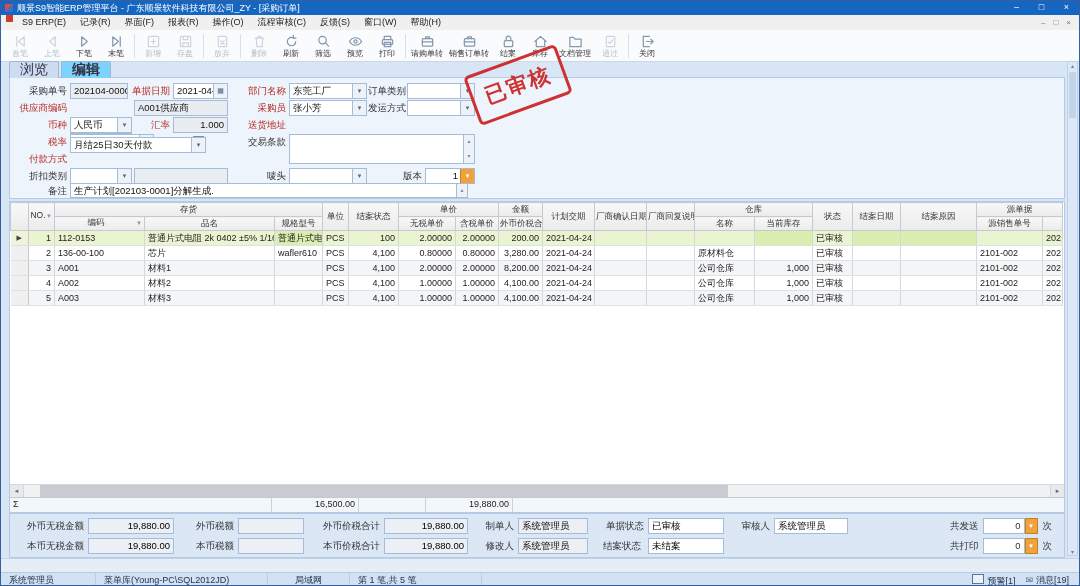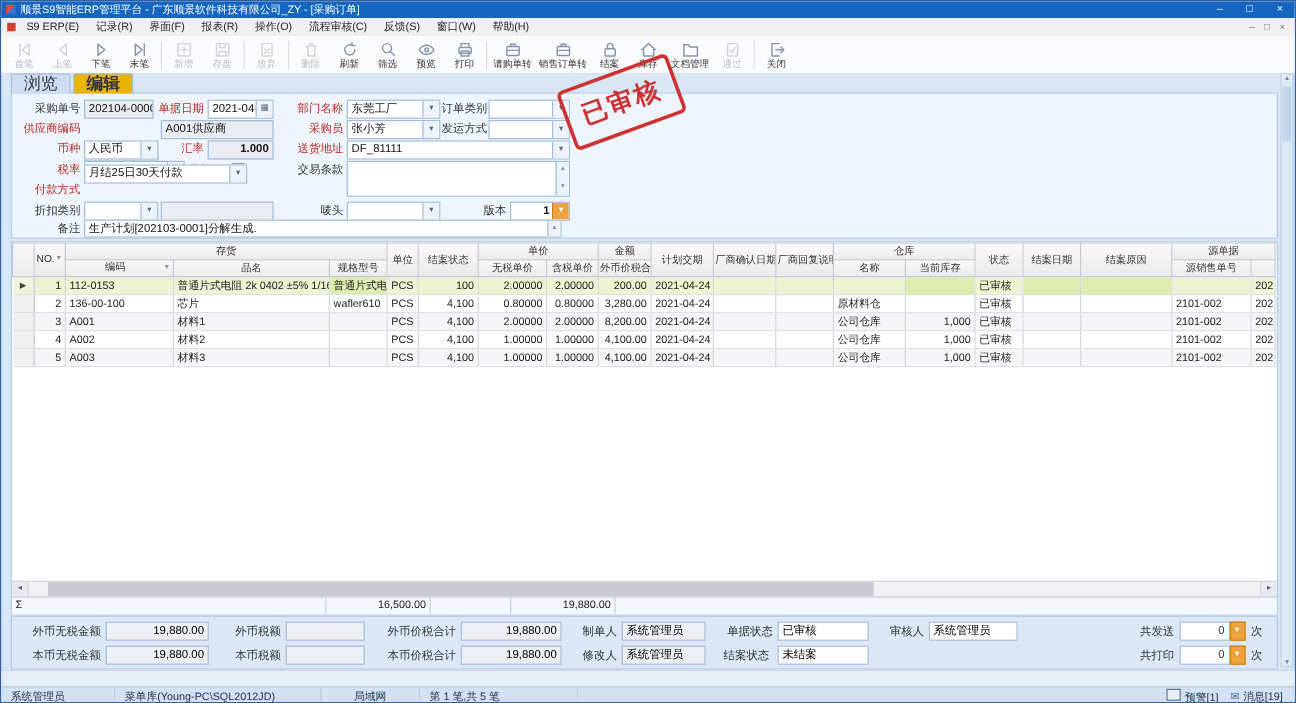--- a/index.html
+++ b/index.html
@@ -6,47 +6,47 @@
   .win{position:relative;width:1080px;height:586px;background:#d7e5f5;overflow:hidden;
        font-family:"Liberation Sans","DejaVu Sans",sans-serif;border:1px solid #35609f;box-sizing:border-box;}
   
   .titlebar{position:absolute;top:0;left:0;right:0;height:14px;background:#1466c0;color:#fff;
             display:flex;align-items:center;font-size:9px;line-height:14px;padding-left:4px;}
   .appicon{width:8px;height:8px;background:linear-gradient(135deg,#e04a3a 50%,#3a6fd0 50%);margin-right:4px;flex:none;}
   .wctrl{margin-left:auto;display:flex;height:14px;}
   .wbtn{width:25px;text-align:center;font-size:9px;line-height:13px;}
   
   .menubar{position:absolute;top:14px;left:0;right:0;height:15px;background:#f0f0f0;border-bottom:1px solid #e2e2e2;
-           display:flex;align-items:center;font-size:9px;color:#222;}
+           display:flex;align-items:flex-start;font-size:9px;color:#222;}
   .mitem{padding:0 7px;line-height:15px;}
   .micon{width:7px;height:7px;background:#d23a2e;margin:0 2px 0 5px;flex:none;}
   .childctrl{margin-left:auto;display:flex;gap:8px;padding-right:8px;color:#777;font-size:8px;line-height:15px;}
   
   .toolbar{position:absolute;top:29px;left:0;right:0;height:31px;background:#fafbfd;border-bottom:1px solid #ccd7e5;
            display:flex;align-items:center;padding-left:3px;}
   .tbtn{display:flex;flex-direction:column;align-items:center;justify-content:center;min-width:26px;
         padding:0 3px;height:30px;color:#333;font-size:8px;line-height:9px;white-space:nowrap;}
   .tbtn .ticon{height:15px;color:#8597ac;}
   .tbtn.dis{color:#b7bfca;}
   .tbtn.dis .ticon{color:#ccd4df;}
   .tsep{width:1px;height:24px;background:#d9dfe8;margin:0 2px;flex:none;}
   
   .tabstrip{position:absolute;top:60px;left:8px;height:17px;display:flex;gap:2px;z-index:2;}
   .tab{padding:0 10px;font-size:14px;line-height:15px;background:#cddcf0;border:1px solid #9db7d8;border-bottom:none;
        border-radius:2px 2px 0 0;color:#334;}
-  .tab.active{background:#eab308;font-weight:bold;}
+  .tab.active{background:#7dd3fc;font-weight:bold;}
   
   .formpanel{position:absolute;top:76px;left:8px;width:1056px;height:122px;background:#eef4fc;
              border:1px solid #b3c9e4;box-sizing:border-box;}
   .lbl{position:absolute;height:16px;line-height:16px;font-size:9.5px;color:#333;text-align:right;white-space:nowrap;}
   .red{color:#b62b24;}
   .box{position:absolute;height:16px;box-sizing:border-box;background:#fff;border:1px solid #a2bcd9;
        font-size:9.5px;line-height:13px;padding:0 3px;color:#111;overflow:hidden;white-space:nowrap;}
   .box.ro{background:#e9edf2;}
-  .box.num{text-align:right;font-weight:bold;}
+  .box.num{text-align:right;}
   .hasdd{padding-right:16px;}
   .dd{position:absolute;right:0;top:0;bottom:0;width:13px;background:#edf2f9;border-left:1px solid #a2bcd9;
       color:#55687e;font-size:7px;line-height:13px;text-align:center;}
   .dd.orange{background:#f0a33c;border-left-color:#c5811e;color:#fff;}
   .scrollmini{position:absolute;right:0;top:0;bottom:0;width:10px;background:#edf2f9;border-left:1px solid #a2bcd9;
       color:#7d8fa5;font-size:6px;display:flex;flex-direction:column;justify-content:space-between;align-items:center;}
   .cbx{position:absolute;width:11px;height:11px;box-sizing:border-box;background:#fff;border:1px solid #7d8ea0;
        font-size:9px;line-height:9px;text-align:center;color:#3b5166;}
   .stamp{position:absolute;left:468px;top:58px;width:92px;height:46px;border:3px solid #cd3131;border-radius:5px;
          color:#cd3131;font-size:21px;font-weight:bold;letter-spacing:2px;display:flex;align-items:center;
@@ -296,21 +296,20 @@
     <span class="lbl red" style="left:200px;top:22px;width:76px">采购员</span>
     <span class="box hasdd" style="left:279px;top:22px;width:78px"><span>张小芳</span><span class="dd">▾</span></span>
     <span class="lbl" style="left:358px;top:22px;width:36px">发运方式</span>
     <span class="box hasdd" style="left:397px;top:22px;width:68px"><span></span><span class="dd">▾</span></span>
 
     <span class="lbl red" style="left:0;top:39px;width:57px">币种</span>
     <span class="box hasdd" style="left:60px;top:39px;width:62px"><span>人民币</span><span class="dd">▾</span></span>
     <span class="lbl red" style="left:118px;top:39px;width:42px">汇率</span>
     <span class="box ro num" style="left:163px;top:39px;width:55px">1.000</span>
     <span class="lbl red" style="left:200px;top:39px;width:76px">送货地址</span>
-    <span class="box hasdd" style="left:279px;top:39px;width:186px"><span>DF_81111</span><span class="dd">▾</span></span>
 
     <span class="lbl red" style="left:0;top:56px;width:57px">税率</span>
     <span class="box hasdd num" style="left:60px;top:56px;width:84px"><span>0.00</span><span class="dd">▾</span></span>
     <span class="lbl" style="left:128px;top:56px;width:52px;text-align:left">按含税单价</span>
     <span class="cbx" style="left:183px;top:58px">✓</span>
     <span class="lbl" style="left:200px;top:56px;width:76px">交易条款</span>
     <span class="box" style="left:279px;top:56px;width:186px;height:30px"><span></span><span class="scrollmini">
           <span>▴</span>
           <span>▾</span>
         </span></span>

